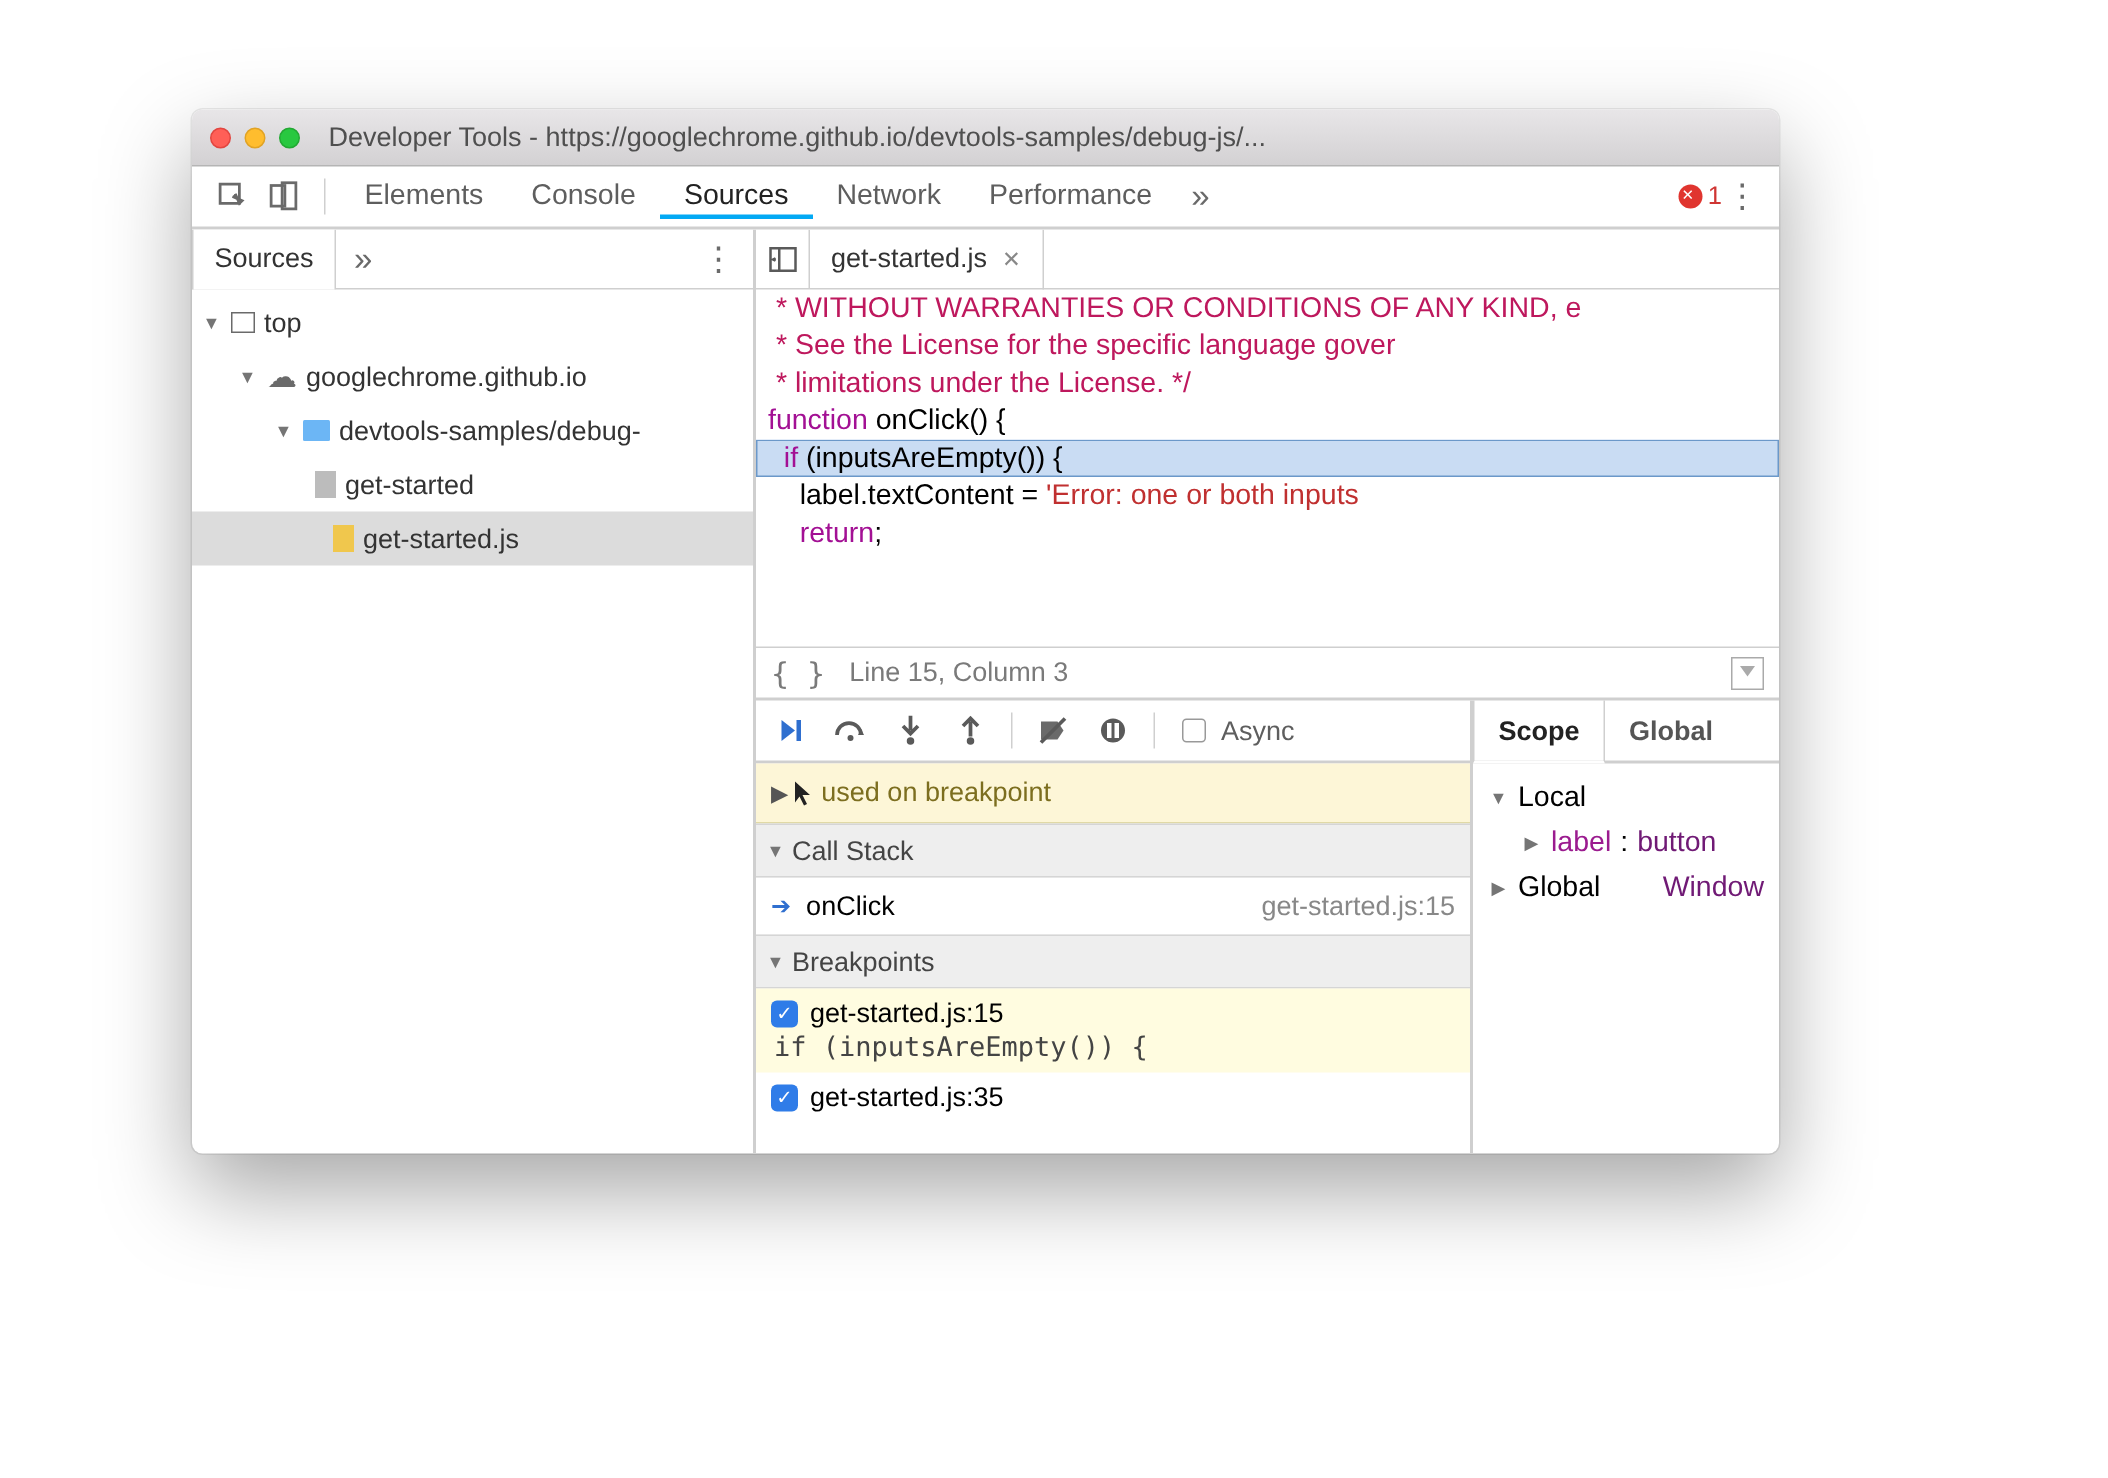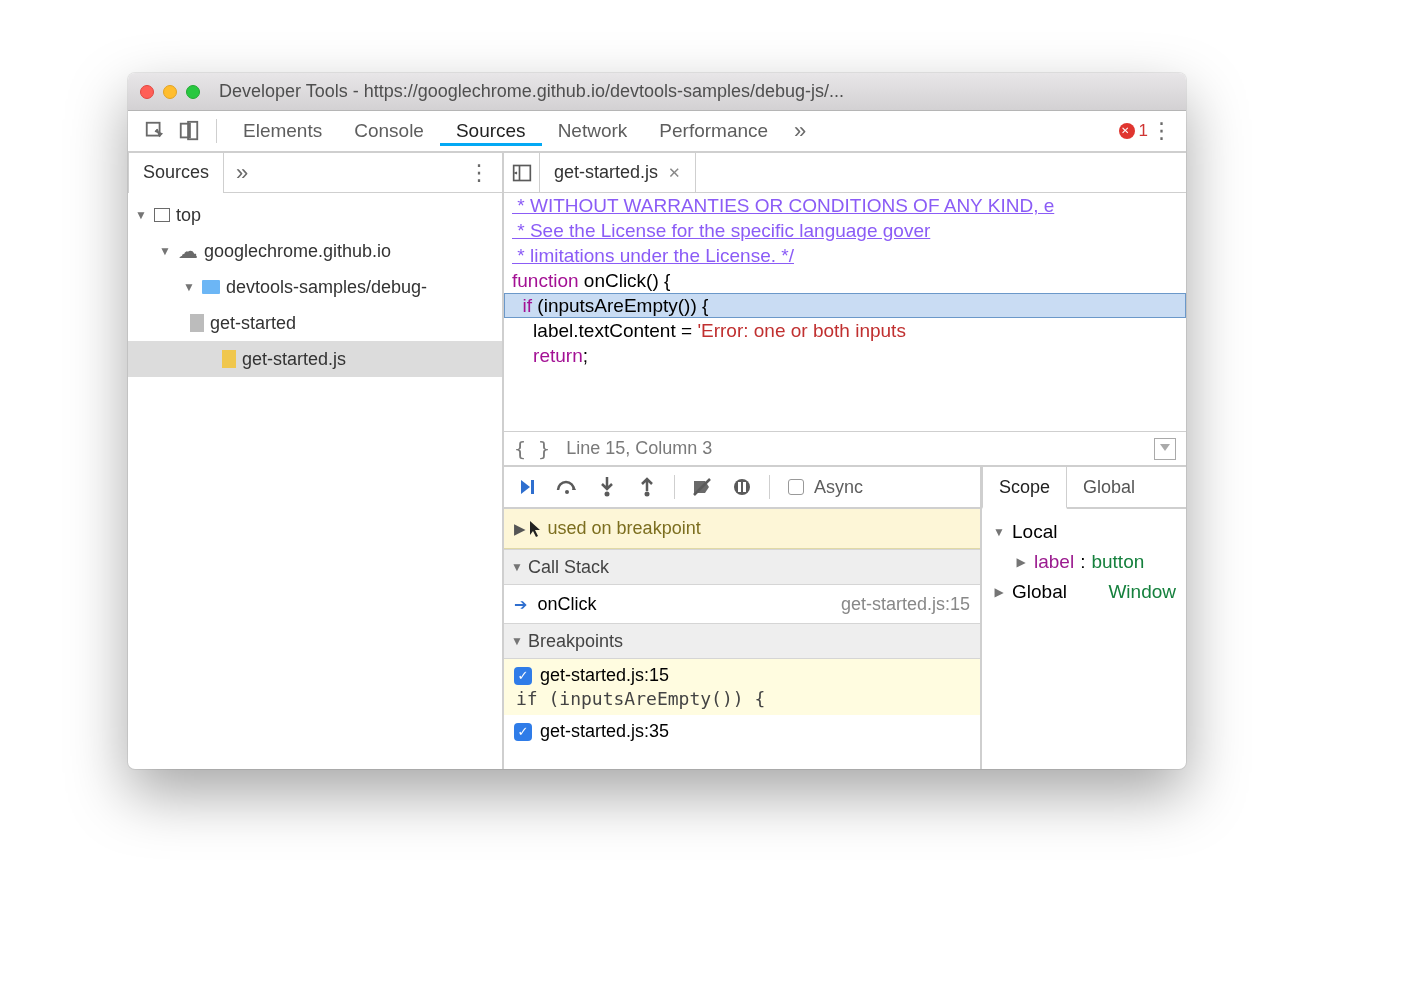--- a/index.html
+++ b/index.html
@@ -57,21 +57,21 @@
   .r-top .tab { height: 40px; border-right: 1px solid #cfcfcf; display: flex; align-items: center; padding: 0 14px; font-size: 18px; color: #333; gap: 10px; }
   .r-top .tab .x { font-size: 15px; color: #888; }
   .editor { flex: 1; display: flex; font-family: "Menlo","Monaco",monospace; font-size: 19px; line-height: 25px; overflow: hidden; }
   .gutter { width: 46px; text-align: right; padding-right: 6px; color: #666; background: #fff; border-right: 1px solid #eee; }
   .gutter div { height: 25px; }
   .gutter div.bp { background: #2f6fcf; color: #fff; position: relative; }
   .gutter div.bp::after { content:""; position:absolute; right:-8px; top:0; border:12.5px solid transparent; border-left:8px solid #2f6fcf; }
   .code { flex: 1; white-space: pre; overflow: hidden; }
   .code .line { height: 25px; padding-left: 8px; }
   .code .line.cur { background: #c9dcf3; box-shadow: 0 0 0 1px #6b98c9 inset; }
-  .c-comment { color: #8b5cf6; text-decoration: underline; }
+  .c-comment { color: #be185d; }
   .c-kw { color: #a31094; }
   .c-str { color: #c03030; }
   .statusbar { height: 36px; border-top: 1px solid #cfcfcf; border-bottom: 2px solid #cfcfcf; display: flex; align-items: center; padding: 0 10px; gap: 16px; color: #7a7a7a; font-size: 18px; }
   .statusbar .braces { font-family: monospace; font-size: 20px; }
   .statusbar .spacer { flex:1; }
   .statusbar .sq { width: 22px; height: 22px; border: 1.5px solid #aaa; display: flex; align-items: center; justify-content: center; }
   .lower { display: flex; height: 302px; }
   .debugleft { flex: 0 0 478px; border-right: 2px solid #cfcfcf; display: flex; flex-direction: column; font-size: 18px; }
   .dbgtoolbar { height: 42px; border-bottom: 2px solid #cfcfcf; display: flex; align-items: center; padding: 0 6px; gap: 6px; color: #5e5e5e; }
   .dbgbtn { width: 34px; height: 34px; display: flex; align-items: center; justify-content: center; font-size: 19px; }
@@ -83,28 +83,28 @@
   .section-hdr { height: 36px; background: #eeeeee; border-top: 1px solid #d5d5d5; border-bottom: 1px solid #d5d5d5; display: flex; align-items: center; padding: 0 6px; color: #444; gap: 4px; font-size: 18px; }
   .csrow { height: 38px; display: flex; align-items: center; padding: 0 10px; gap: 10px; }
   .csrow .arrow { color: #2f6fcf; font-size: 16px; }
   .csrow .loc { margin-left: auto; color: #888; }
   .bprow { min-height: 38px; display: flex; flex-direction: column; padding: 6px 10px; gap: 2px; }
   .bprow.hl { background: #fffce0; }
   .bprow .bp-line1 { display: flex; align-items: center; gap: 8px; }
   .bprow .cbx { width: 18px; height: 18px; border-radius: 4px; background: #2f7ce8; display: inline-flex; align-items: center; justify-content: center; color: #fff; font-size: 13px; }
   .bprow .cond { font-family: monospace; color: #444; padding-left: 2px; }
   .debugright { flex: 1; display: flex; flex-direction: column; font-size: 18px; }
-  .scoperow { height: 42px; border-bottom: 2px solid #cfcfcf; display: flex; align-items: center; }
+  .scoperow { height: 42px; border-bottom: 2px solid #cfcfcf; display: flex; align-items: center; font-weight: bold; }
   .scoperow .stab { height: 42px; display: flex; align-items: center; padding: 0 16px; color: #555; }
   .scoperow .stab.active { border: 1px solid #cfcfcf; border-top: none; border-bottom: 2px solid #fff; margin-bottom: -2px; color: #222; }
   .vars { padding: 8px 10px; font-family: "Menlo","Monaco",monospace; font-size: 19px; }
   .vars .vrow { height: 30px; display: flex; align-items: center; gap: 6px; }
   .vars .vtri { font-size: 12px; color: #757575; width: 14px; text-align: center; }
   .vars .vname { color: #9b1b8f; }
-  .vars .vval { color: #15803d; }
+  .vars .vval { color: #701a75; }
   .vars .vglob { display: flex; }
   .vars .vglob .spacer { flex: 1; }
 </style>
 </head>
 <body>
 
 <div class="window">
 
   <div class="titlebar">
     <div class="traffic red"></div>
@@ -159,21 +159,21 @@
         <div class="row" style="padding-left:30px">
           <span class="tri">▼</span>
           <span class="ficon cloud">☁</span>
           <span>googlechrome.github.io</span>
         </div>
         <div class="row" style="padding-left:54px">
           <span class="tri">▼</span>
           <span class="ficon folder"></span>
           <span>devtools-samples/debug-</span>
         </div>
-        <div class="row" style="padding-left:62px">
+        <div class="row" style="padding-left:82px">
           <span class="ficon file"></span>
           <span>get-started</span>
         </div>
         <div class="row sel" style="padding-left:94px">
           <span class="ficon file js"></span>
           <span>get-started.js</span>
         </div>
       </div>
     </div>
 

